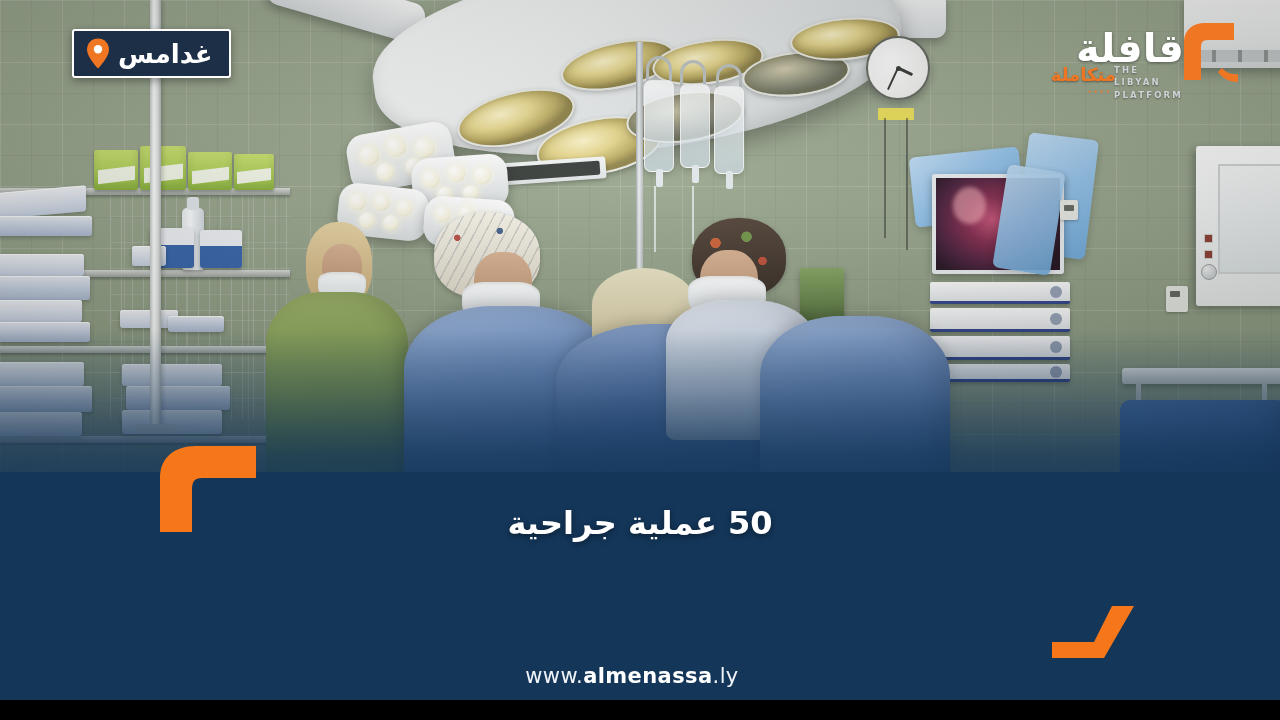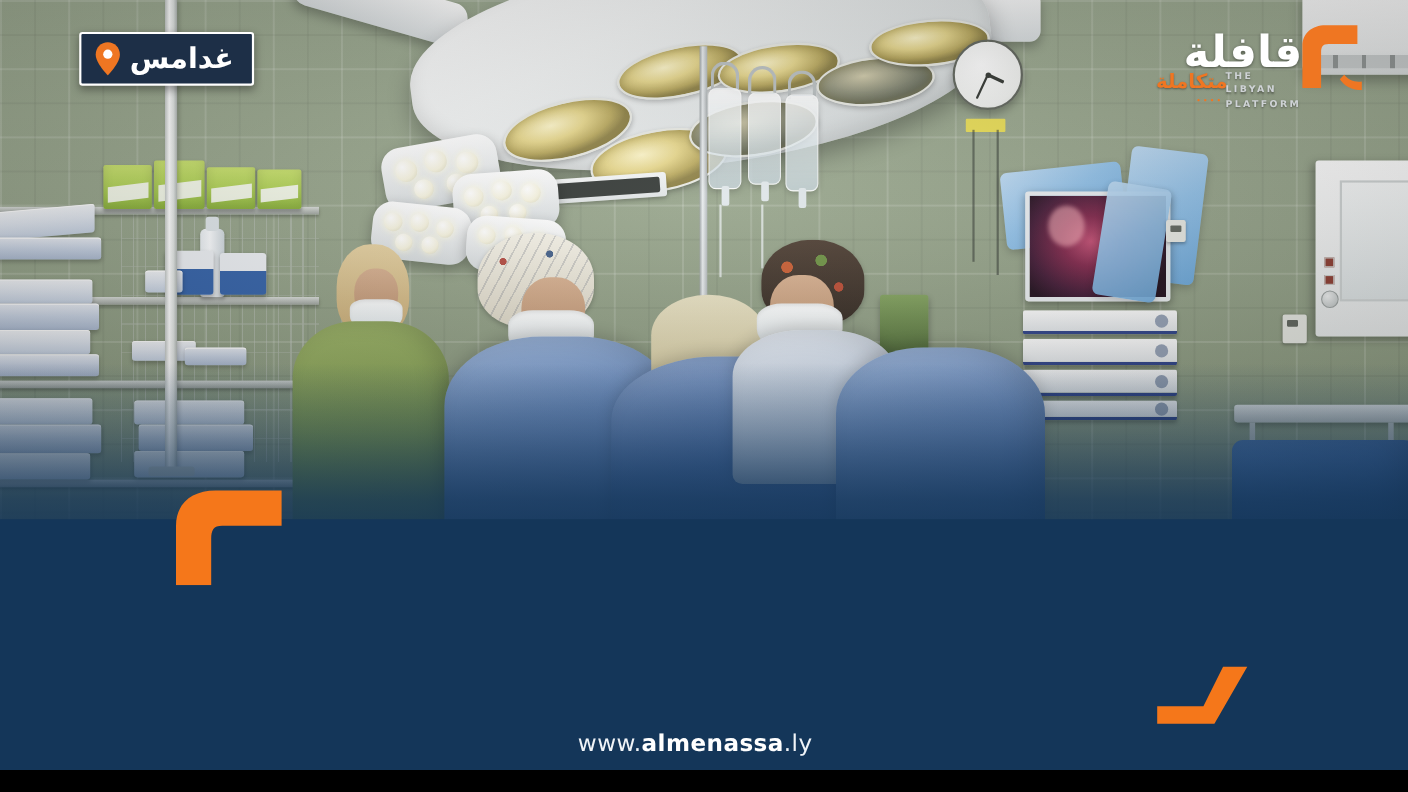--- a/index.html
+++ b/index.html
@@ -389,19 +389,20 @@
       <path d="M2 88 L2 34 C2 14 16 2 38 2 L98 2 L98 34 L44 34 C36 34 34 38 34 46 L34 88 Z" fill="#f5771a"></path>
     </svg>
   </span>
   <span class="br-br">
     <svg viewBox="0 0 86 56" width="86" height="56" aria-hidden="true">
       <path d="M84 0 L62 0 L44 36 L2 36 L2 52 L54 52 Z" fill="#f5771a"></path>
     </svg>
   </span>
 
   <div class="headline">
+    <span class="l2">50 عملية جراحية</span>
   </div>
 
   <div class="site">
     <span>www.</span><b>almenassa</b><span>.ly</span>
   </div>
 
 </div>
 
 </body></html>

